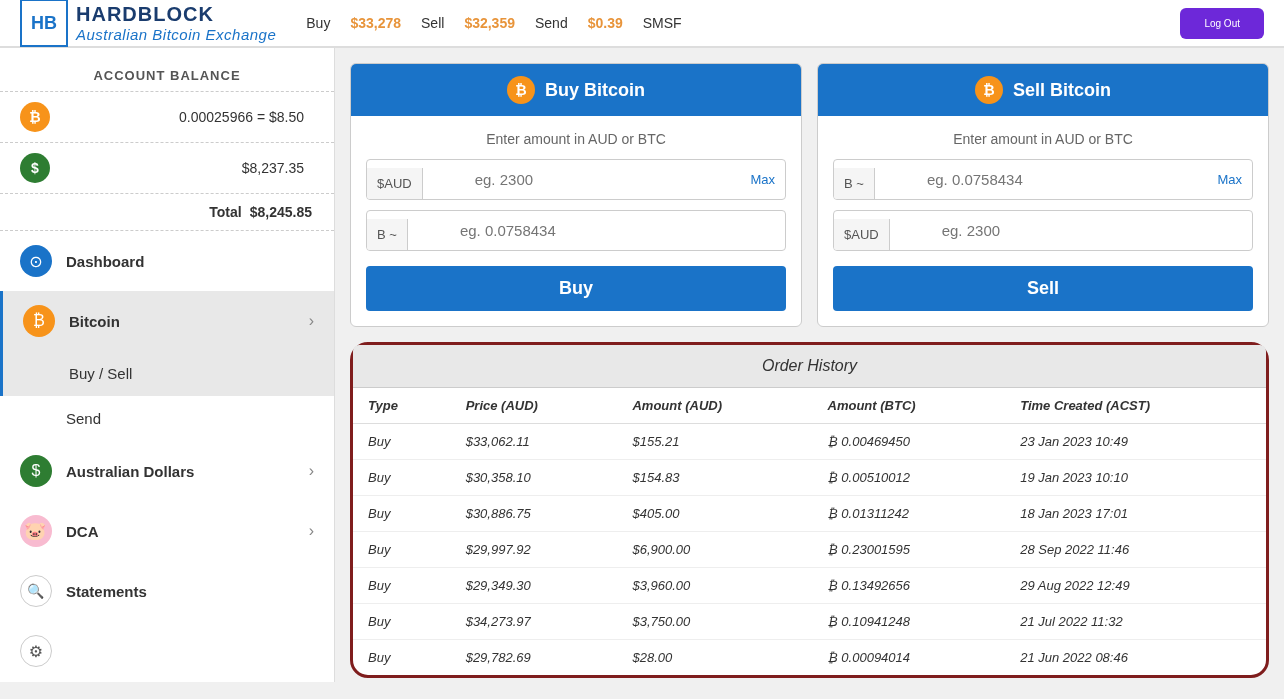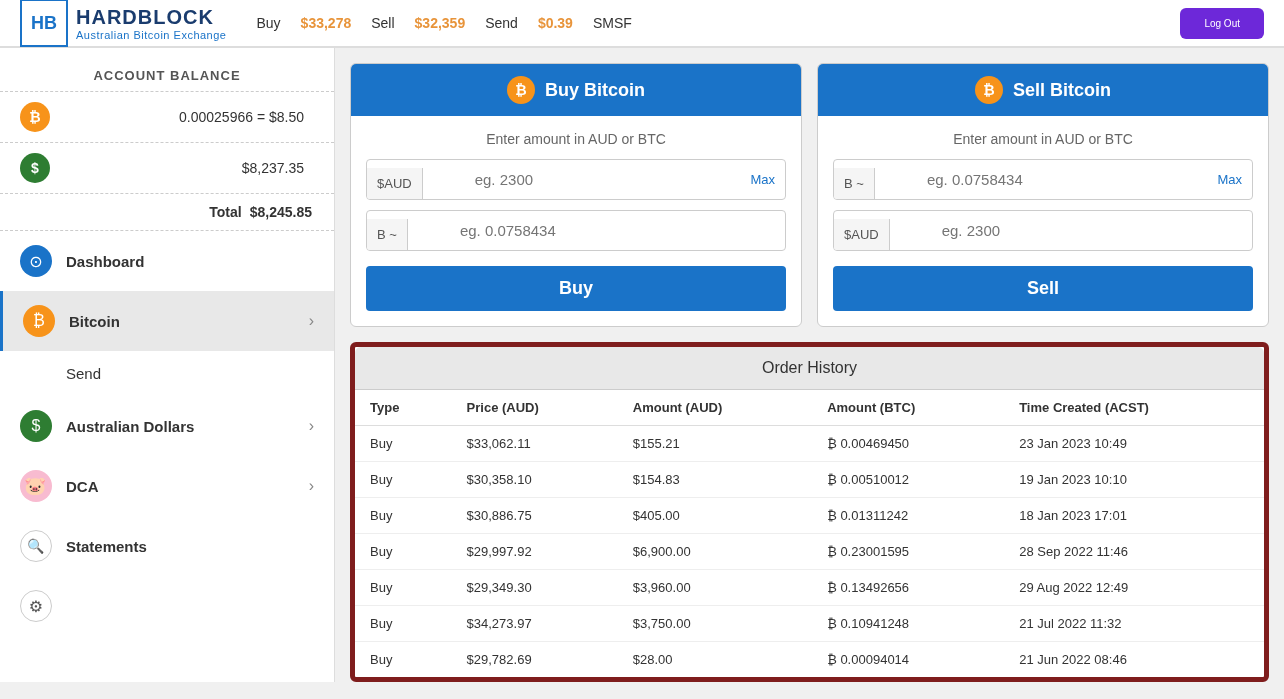--- a/index.html
+++ b/index.html
@@ -18,21 +18,21 @@
     .header-left { display: flex; align-items: center; gap: 30px; }
     .logo { display: flex; align-items: center; gap: 8px; }
     .logo-box {
       width: 48px; height: 48px;
       border: 2px solid #1a73c8;
       display: flex; align-items: center; justify-content: center;
       font-weight: bold; color: #1a73c8; font-size: 18px;
     }
     .logo-text { display: flex; flex-direction: column; }
     .logo-name { font-size: 20px; font-weight: bold; color: #1a3c6e; letter-spacing: 1px; }
-    .logo-sub { font-size: 11px; color: #1a73c8; letter-spacing: 0.5px; }
+    .logo-sub { font-size: 15px; color: #1a73c8; letter-spacing: 0.5px; font-style: italic; }
     .header-nav { display: flex; gap: 20px; font-size: 14px; color: #333; }
     .header-nav span { color: #333; }
     .header-nav .price { color: #e8943a; font-weight: bold; }
     .logout-btn {
       background: #6d28d9; color: white; border: none;
       padding: 10px 24px; font-size: 10px; font-weight: normal;
       border-radius: 6px; cursor: pointer;
     }
 
     
@@ -144,21 +144,21 @@
       padding: 8px 10px; color: #1a73c8; font-size: 13px; cursor: pointer;
     }
     .panel-btn {
       width: 100%; padding: 12px;
       background: #1a73c8; color: white;
       border: none; font-size: 18px; font-weight: bold;
       cursor: pointer; border-radius: 4px; margin-top: 5px;
     }
 
     
-    .order-history { background: white; border: 5px solid #7f1d1d; border-radius: 6px; }
+    .order-history { background: white; border: 3px solid #7f1d1d; border-radius: 18px; font-style: italic; }
     .order-history-title {
       text-align: center; padding: 12px;
       background: #e8e8e8; font-size: 16px; color: #333;
       border-bottom: 1px solid #ccc; border-radius: 6px 6px 0 0;
     }
     table { width: 100%; border-collapse: collapse; }
     th {
       padding: 10px 15px; text-align: left;
       color: #333; font-size: 13px; font-weight: bold;
       border-bottom: 1px solid #ddd;
@@ -219,20 +219,23 @@
       <div class="sidebar-icon icon-dashboard">⊙</div>
       <span class="sidebar-label">Dashboard</span>
     </div>
 
     <div class="sidebar-item active">
       <div class="sidebar-icon icon-bitcoin">₿</div>
       <span class="sidebar-label">Bitcoin</span>
       <span class="sidebar-arrow">›</span>
     </div>
 
+    <div class="sidebar-item sub-only active-sub" style="background:#e8e8e8; border-left:3px solid #1a73c8;">
+      <span>Buy / Sell</span>
+    </div>
 
     <div class="sidebar-item sub-only">
       <span>Send</span>
     </div>
 
 
     <div class="sidebar-item">
       <div class="sidebar-icon icon-aud">$</div>
       <span class="sidebar-label">Australian Dollars</span>
       <span class="sidebar-arrow">›</span>

